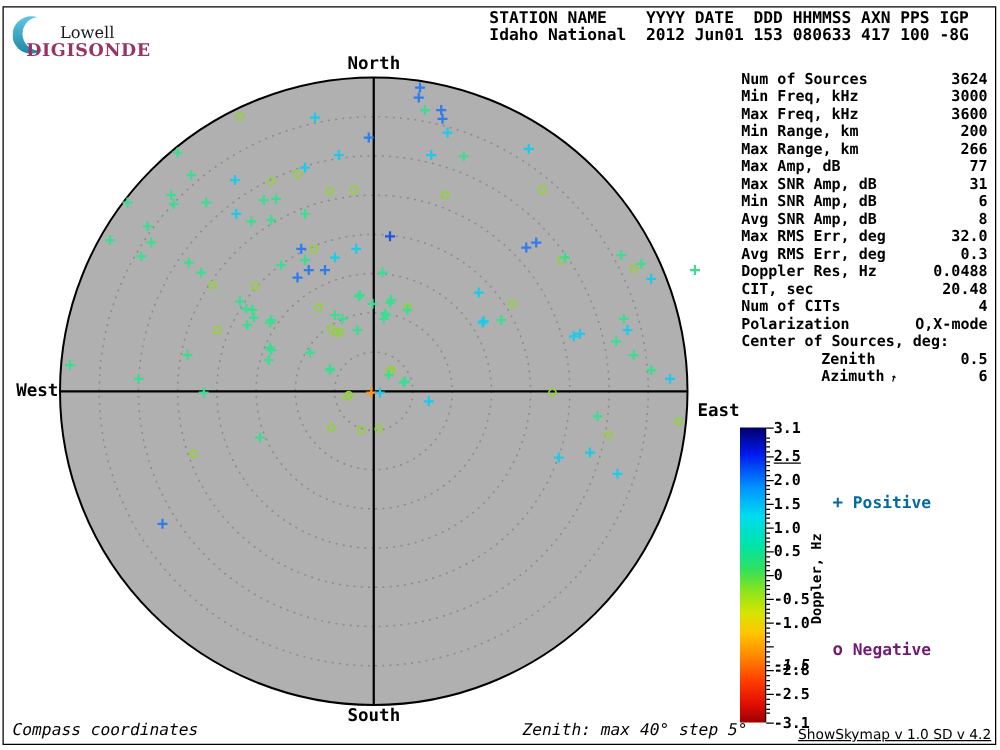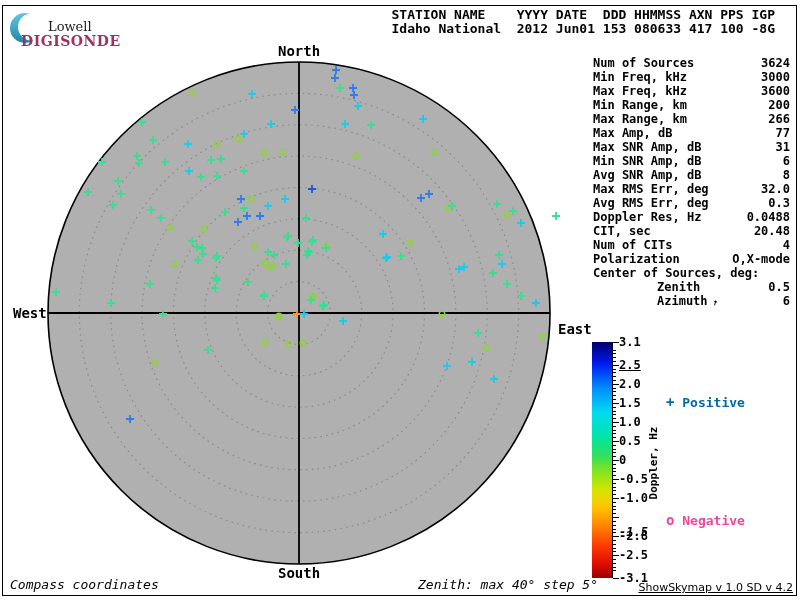--- a/index.html
+++ b/index.html
@@ -329,18 +329,18 @@
       <div class="cbt" style="left: 613px; width: 3px; top: 372.452px;"></div>
       <div class="cbt" style="left: 613px; width: 3px; top: 368.645px;"></div>
       <div class="cbt" style="left: 613px; width: 3px; top: 361.032px;"></div>
       <div class="cbt" style="left: 613px; width: 3px; top: 357.226px;"></div>
       <div class="cbt" style="left: 613px; width: 3px; top: 353.419px;"></div>
       <div class="cbt" style="left: 613px; width: 3px; top: 349.613px;"></div>
     </div>
   <div class="cb-label">Doppler, Hz</div>
 
   <div class="legend lg-pos" id="lg-pos" style="color: #0369a1;"><span class="lg-mark">+</span><span> </span><span>Positive</span></div>
-  <div class="legend lg-neg" id="lg-neg" style="color: #ec4899;"><span class="lg-mark">o</span><span> </span><span>Negative</span></div>
+  <div class="legend lg-neg" id="lg-neg" style="color: #701a75;"><span class="lg-mark">o</span><span> </span><span>Negative</span></div>
 
   <div class="foot fleft">Compass coordinates</div>
   <div class="foot fmid">Zenith: max 40°  step 5°</div>
   <div class="fright">ShowSkymap v 1.0   SD v 4.2</div>
 </div>
 
 </body></html>

